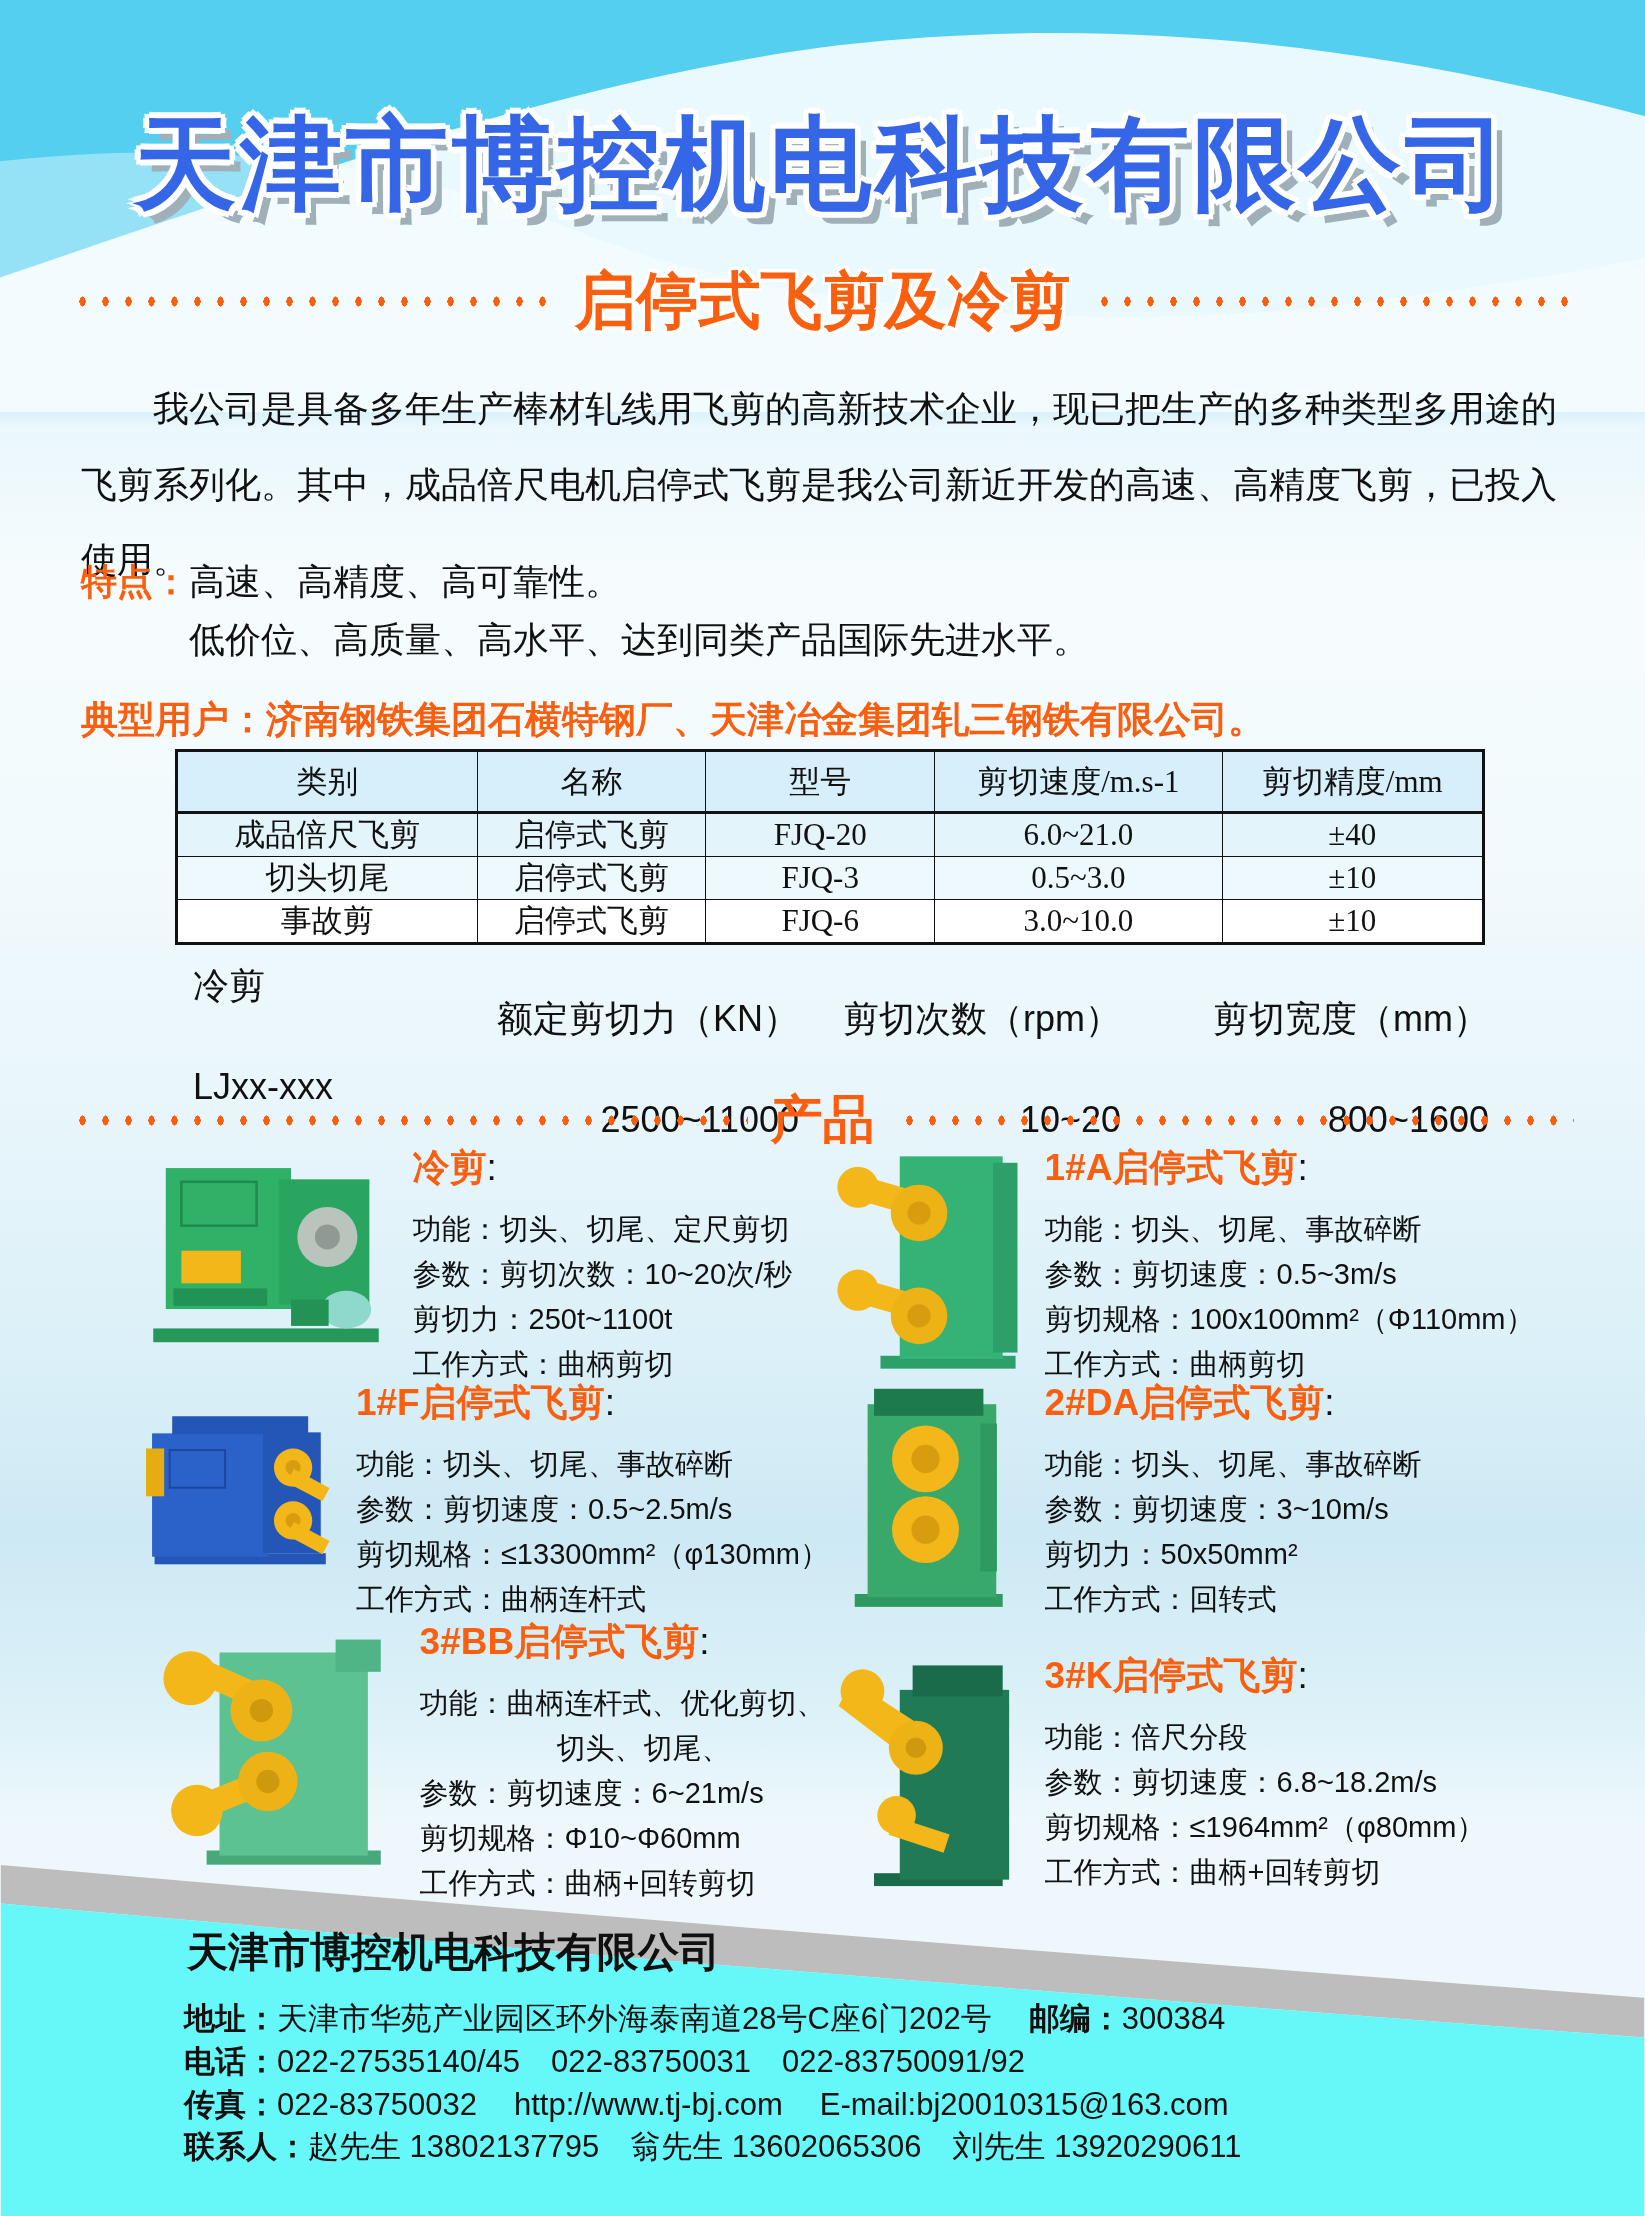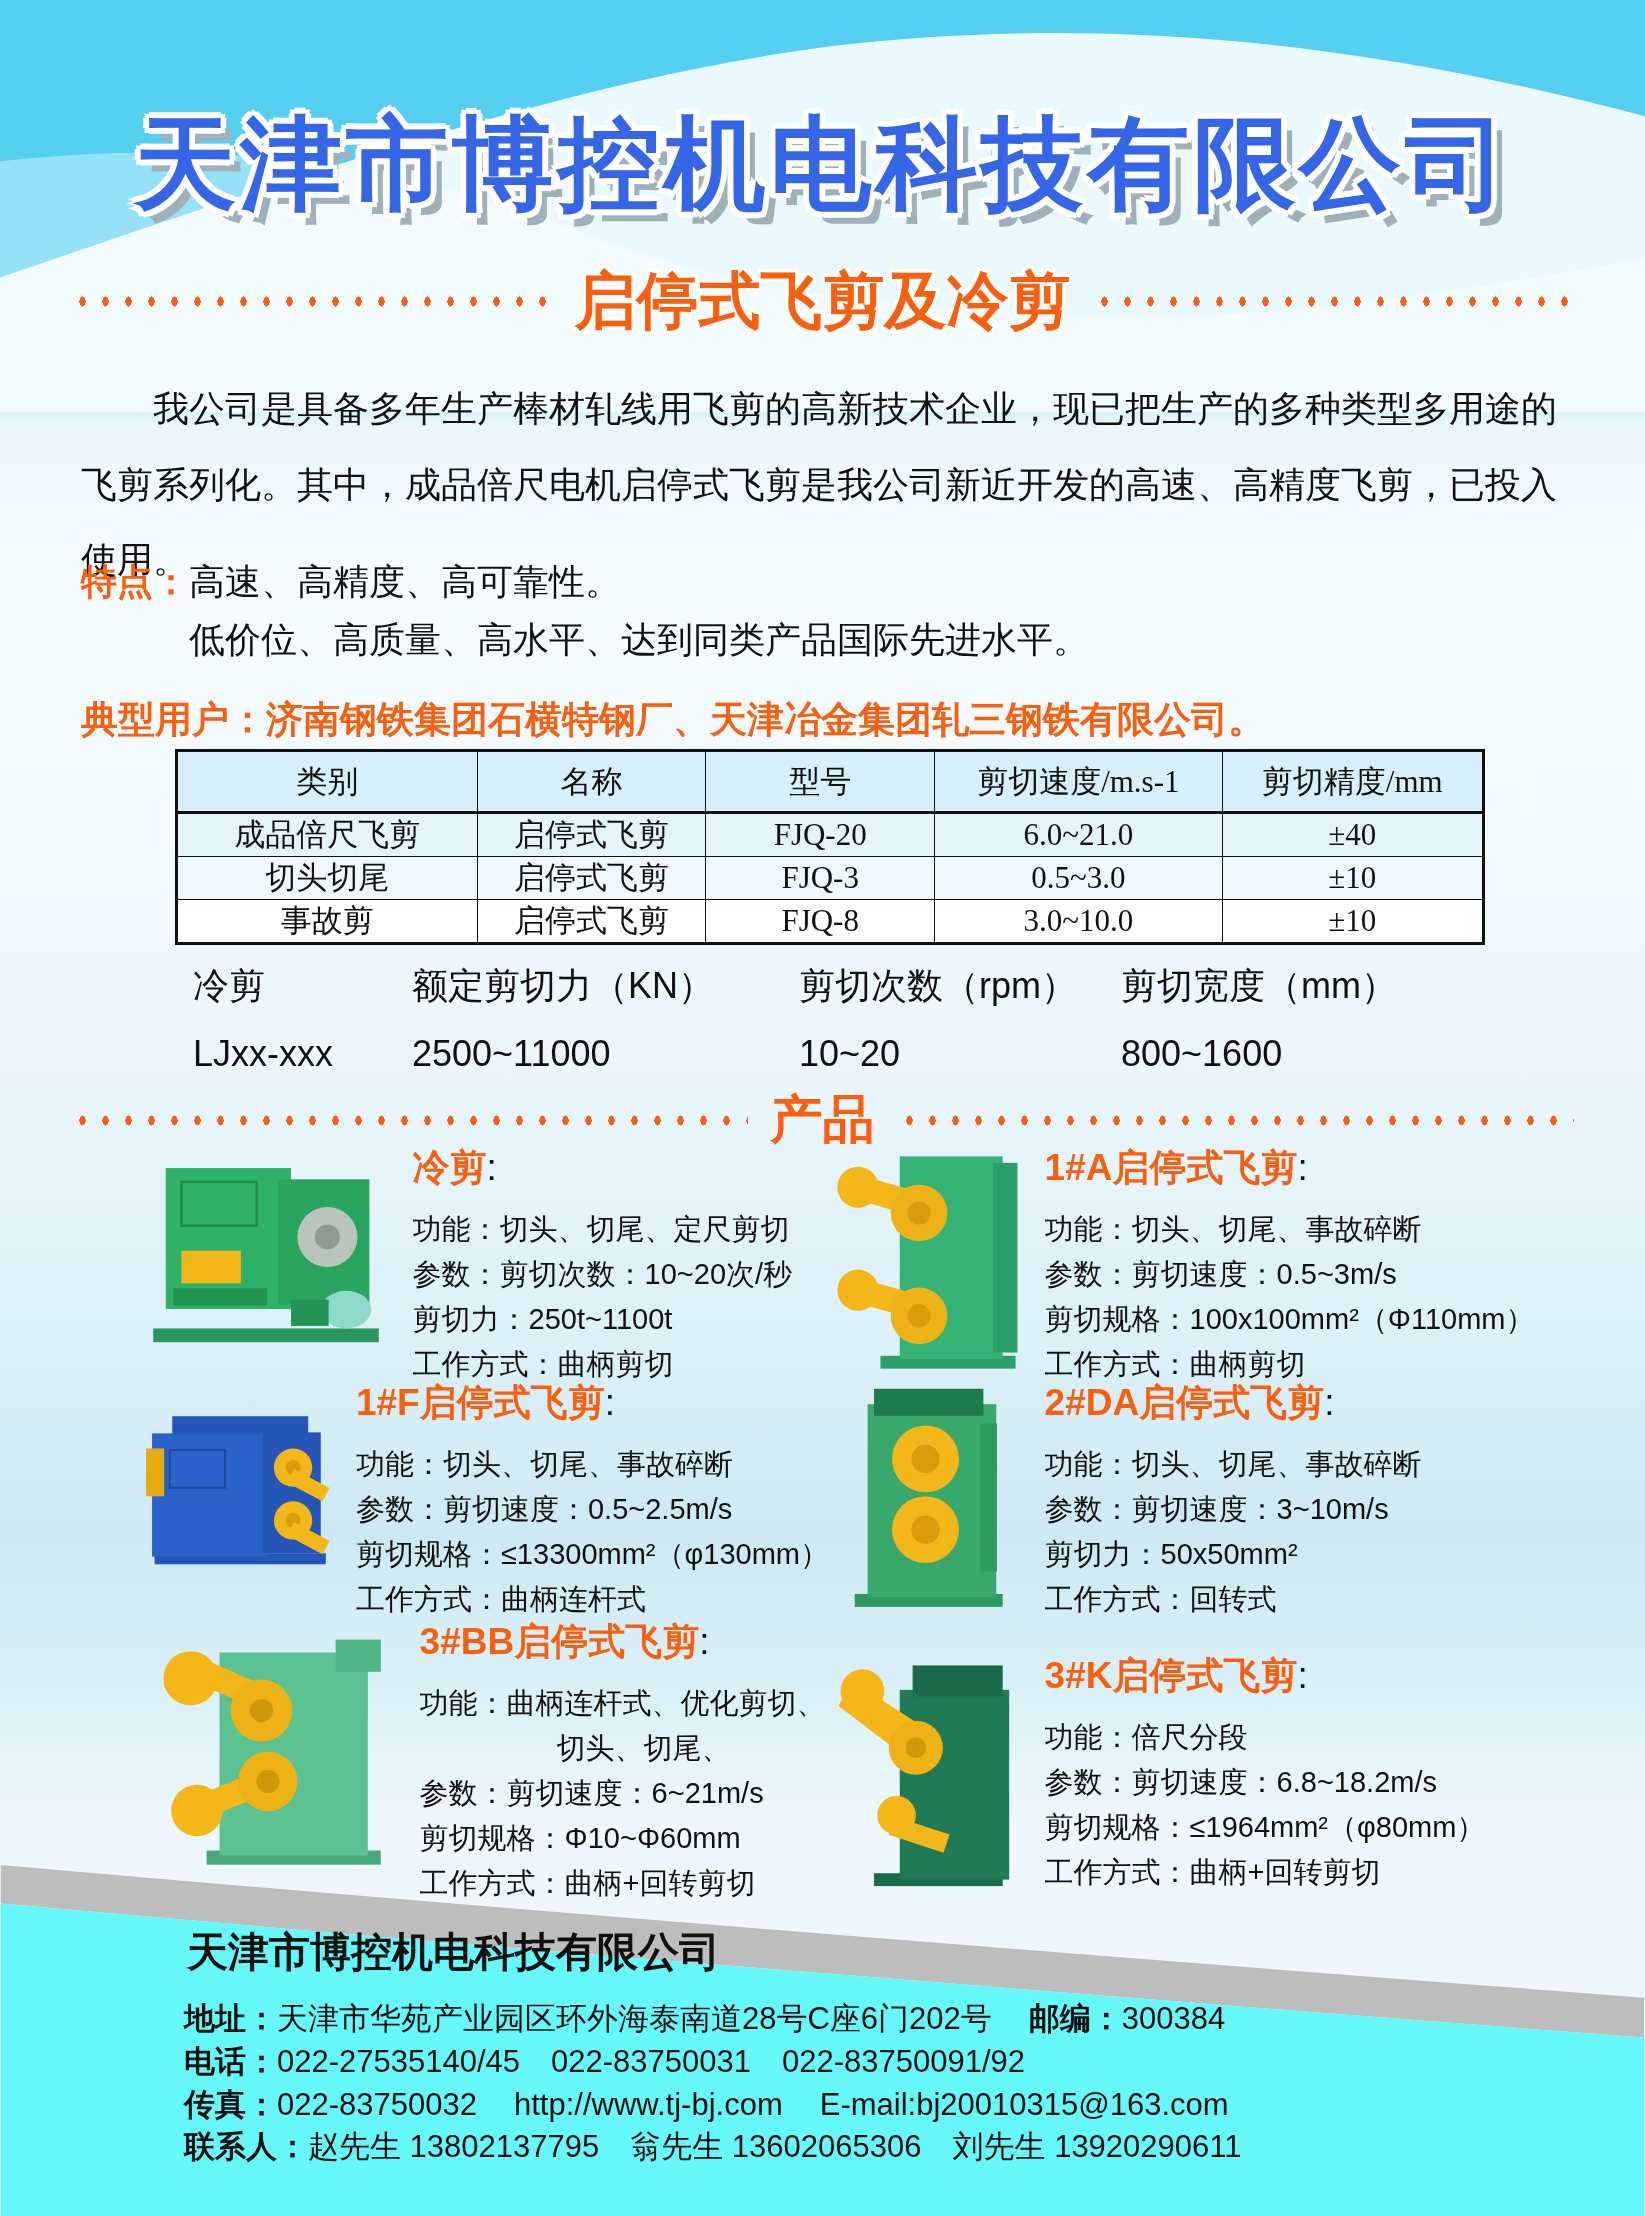--- a/index.html
+++ b/index.html
@@ -37,21 +37,21 @@
   table.spec th, table.spec td{border:1.9px solid #111; padding:0;text-align:center;}
   table.spec{border:3.2px solid #111;}
   table.spec thead th{height:59px; font-weight:normal; background:#d6effa; border-bottom:3.9px solid #111;}
   table.spec tbody tr:nth-child(1) td{background:#e3f4fb;}
   table.spec tbody tr:nth-child(2) td{background:#eef9fd;}
   table.spec tbody tr:nth-child(3) td{background:#ffffff;}
   .cw1{width:23%;} .cw2{width:17.5%;} .cw3{width:17.5%;} .cw4{width:22%;} .cw5{width:20%;}
 
   .coldspec{position:absolute; top:962px; left:193px; width:1296px; font-size:36px;}
   .cold-grid{display:grid; grid-template-columns:219px 387px 322px 368px; row-gap:22px;}
-  .cold-grid .c0{text-align:left;} .cold-grid .cc{text-align:left;}
+  .cold-grid .c0{text-align:left;} .cold-grid .cc{text-align:right;margin-top:33px;}
 
   .prod-divider{position:absolute; top:1085px; left:71px; width:1503px; display:flex; align-items:center;}
   .prod-title{padding:0 23px; font-size:52px; font-weight:bold; color:#f95f0e; white-space:nowrap;}
 
   .products{position:absolute; top:1143px; left:142px; width:1428px; display:grid;
     grid-template-columns:687px 742px; grid-template-rows:235px 239px 284px;}
   .card{display:flex; align-items:flex-start;}
   .card .ptext{margin-left:22.6px; flex:1;}
   .p-head{font-size:37px; font-weight:bold; color:#f95f0e; margin-bottom:14px; white-space:nowrap;}
   .p-head .pcolon{color:#111; font-weight:normal;}
@@ -123,21 +123,21 @@
       <tr>
         <td>切头切尾</td>
         <td>启停式飞剪</td>
         <td>FJQ-3</td>
         <td>0.5~3.0</td>
         <td>±10</td>
       </tr>
       <tr>
         <td>事故剪</td>
         <td>启停式飞剪</td>
-        <td>FJQ-8</td>
+        <td>FJQ-6</td>
         <td>3.0~10.0</td>
         <td>±10</td>
       </tr>
     </tbody>
   </table>
 
   <div class="coldspec">
     <div class="cold-grid">
       <div class="c0">冷剪</div>
       <div class="cc">额定剪切力（KN）</div>

